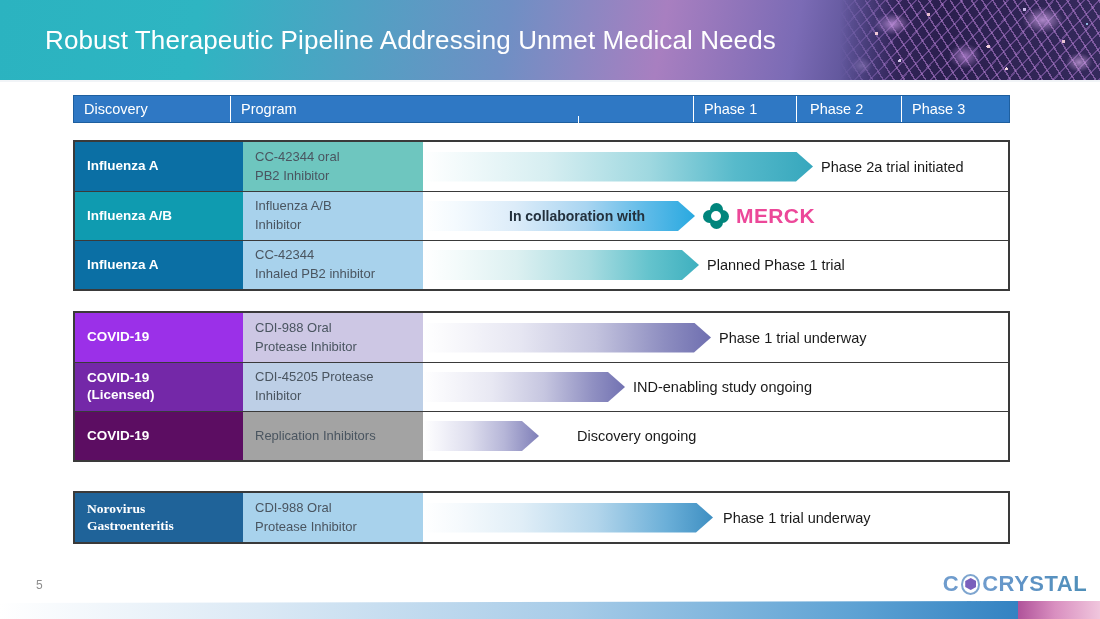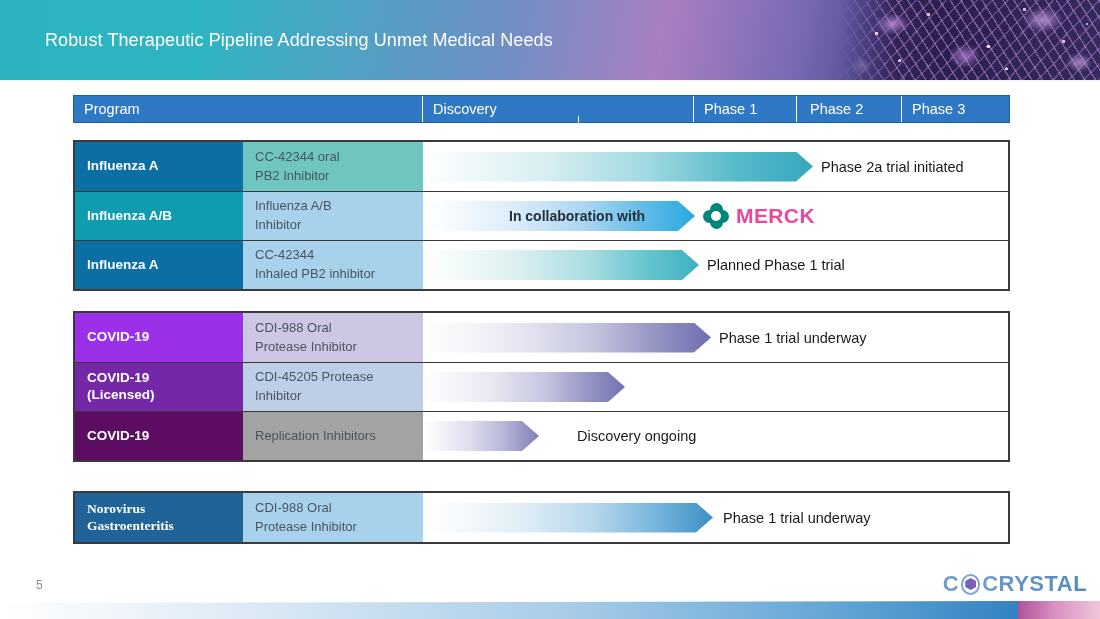--- a/index.html
+++ b/index.html
@@ -39,21 +39,21 @@
       radial-gradient(circle 3px at 57% 58%, #f2d0dc 60%, transparent 62%),
       radial-gradient(circle 3px at 71% 12%, #c9b8e8 60%, transparent 62%),
       radial-gradient(circle 3px at 86% 52%, #e9c3d4 60%, transparent 62%),
       radial-gradient(circle 2.5px at 23% 76%, #d8cbe8 60%, transparent 62%),
       radial-gradient(circle 2.5px at 64% 86%, #efd3de 60%, transparent 62%),
       radial-gradient(circle 2.5px at 95% 30%, #8fb6e0 60%, transparent 62%);
   }
   .hdr-title{
     position:absolute;left:45px;top:0;height:80px;
     display:flex;align-items:center;
-    color:#ffffff;font-size:18px;letter-spacing:.1px;white-space:nowrap;
+    color:#ffffff;font-size:26px;letter-spacing:.1px;white-space:nowrap;
   }
   .hdr-rule{position:absolute;left:0;top:80px;width:1100px;height:2px;background:#f1f4f7;}
 
   
   .thead{
     position:absolute;left:73px;top:95px;width:937px;height:28px;
     background:#2f78c4;border:1px solid #1e5f9f;display:flex;box-sizing:border-box;
   }
   .th{
     color:#ffffff;font-size:14.5px;display:flex;align-items:center;
@@ -138,22 +138,22 @@
 <body>
 
 <div class="hdr-band">
   <div class="hdr-mol"></div>
   <div class="hdr-mol-dots"></div>
 </div>
 <div class="hdr-title">Robust Therapeutic Pipeline Addressing Unmet Medical Needs</div>
 <div class="hdr-rule"></div>
 
 <div class="thead" id="thead">
+    <div class="th" style="width: 156px; flex: 0 0 156px;">Discovery</div>
     <div class="th" style="width: 348px; flex: 0 0 348px;">Program</div>
-    <div class="th" style="width: 156px; flex: 0 0 156px;">Discovery</div>
     <div class="th" style="width: 115px; flex: 0 0 115px; margin-top: 20px;">Preclinical</div>
     <div class="th" style="width: 103px; flex: 0 0 103px;">Phase 1</div>
     <div class="th" style="width: 105px; flex: 0 0 105px; padding-left: 13px;">Phase 2</div>
     <div class="th" style="width: 110px; flex: 0 0 110px;">Phase 3</div>
   </div>
 
 <div id="groups-host">
     <div class="group" style="top: 140px;">
       <div class="row">
         <div class="cell-prog" style="background: rgb(11, 111, 164);">
@@ -223,20 +223,21 @@
         <div class="cell-prog" style="background: rgb(116, 40, 168);">
           <div>COVID-19</div>
           <div>(Licensed)</div>
         </div>
         <div class="cell-drug" style="background: rgb(189, 207, 230);">
           <div>CDI-45205 Protease</div>
           <div>Inhibitor</div>
         </div>
         <div class="cell-track">
           <div class="arrow" style="width: 202px; background: linear-gradient(90deg, rgb(255, 255, 255) 0%, rgb(247, 247, 251) 12%, rgb(232, 232, 243) 34%, rgb(198, 198, 224) 60%, rgb(144, 144, 194) 84%, rgb(114, 114, 178) 100%);"></div>
+          <div class="arrow-label" style="left: 210px;">IND-enabling study ongoing</div>
         </div>
       </div>
       <div class="row">
         <div class="cell-prog" style="background: rgb(92, 13, 98);">
           <div>COVID-19</div>
         </div>
         <div class="cell-drug" style="background: #a3a3a3;">
           <div>Replication Inhibitors</div>
         </div>
         <div class="cell-track">

